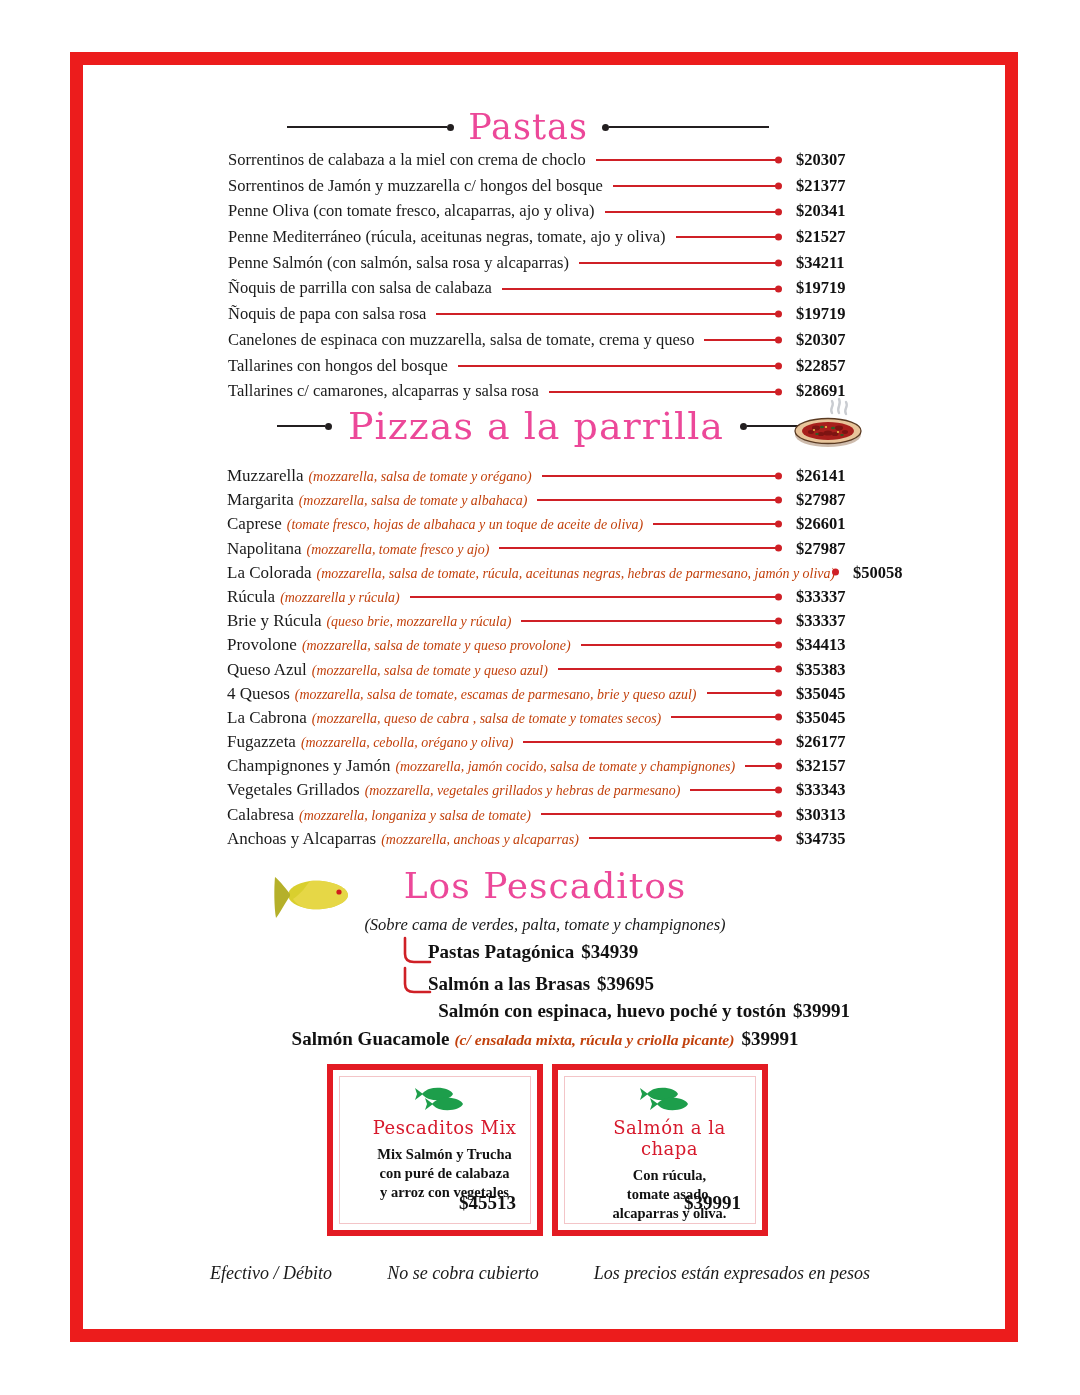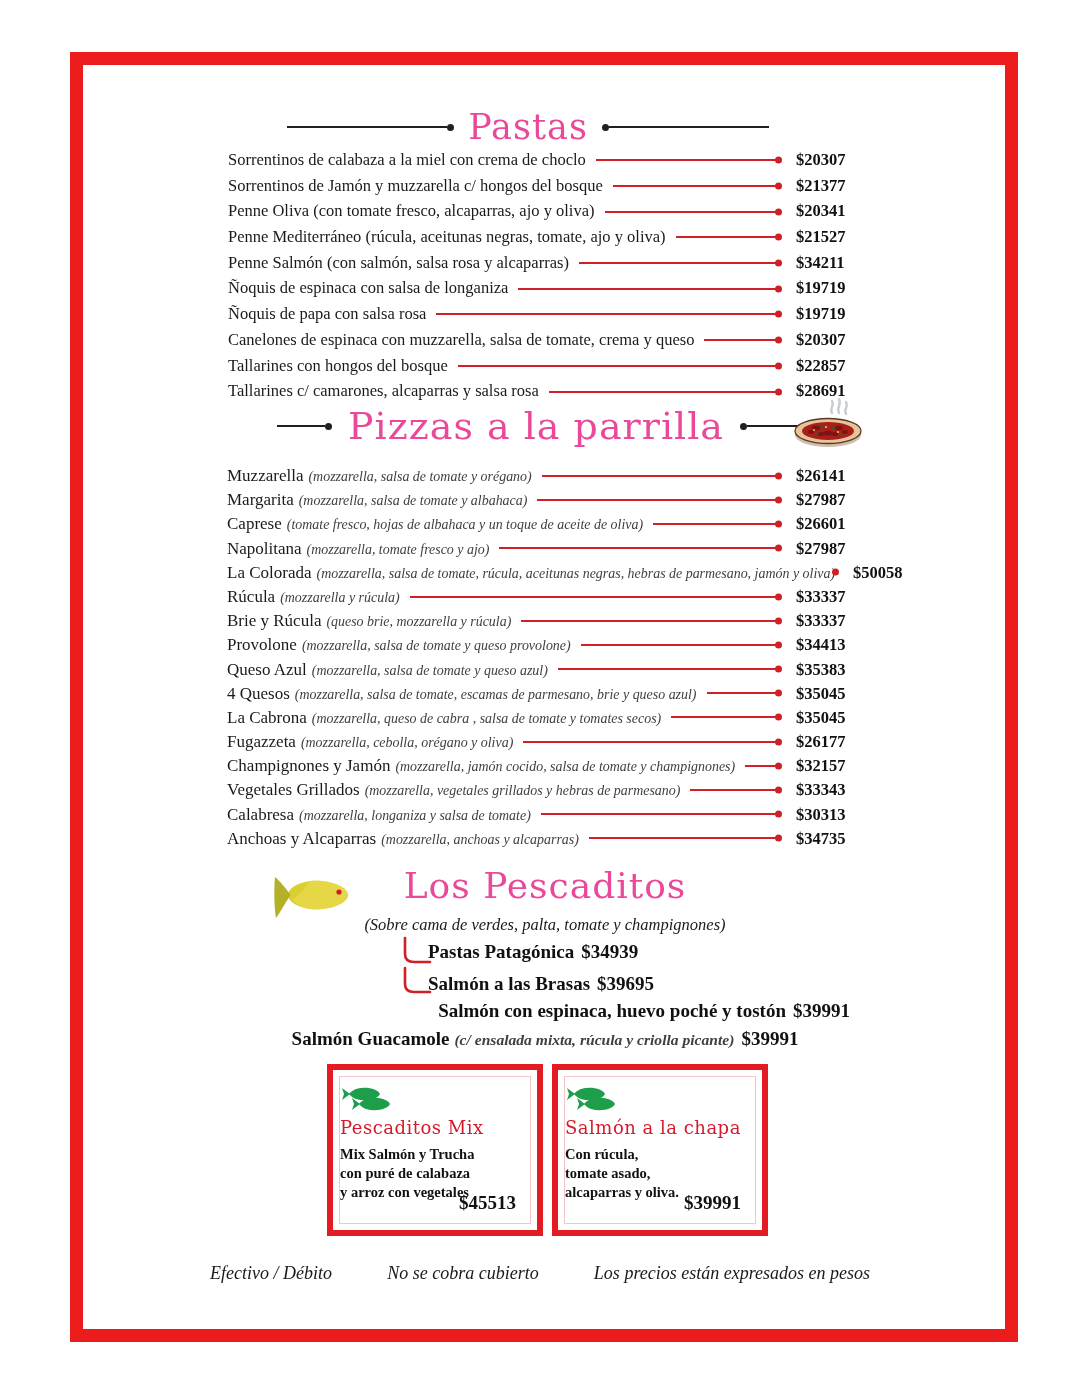--- a/index.html
+++ b/index.html
@@ -129,21 +129,21 @@
   .price {
     flex: none;
     font-weight: bold;
     color: #111111;
     text-align: left;
     white-space: nowrap;
   }
   .desc {
     font-style: italic;
     font-size: 0.82em;
-    color: #404040;
+    color: #c2410c;
     padding-left: 5px;
   }
 
   
   #pastas-list {
     left: 228px;
     top: 150px;
     width: 640px;
   }
   #pastas-list .menu-row { height: 25.7px; }
@@ -222,21 +222,23 @@
     border: 6px solid #e31b23;
     box-sizing: border-box;
     background: #ffffff;
     padding: 0;
   }
   .promo-inner {
     position: absolute;
     left: 6px; top: 6px; right: 6px; bottom: 6px;
     border: 1.5px solid #f3c5c8;
     box-sizing: border-box;
+    text-align: center;
     padding-top: 8px;
+    padding-left: 19px;
   }
   #promo-left  { left: 327px; top: 1064px; }
   #promo-right { left: 552px; top: 1064px; }
   .promo-fish { height: 30px; margin-bottom: 2px; }
   .promo-title {
     color: #d7192c;
     font-family: "DejaVu Serif", "Liberation Serif", serif;
     font-size: 18px;
     letter-spacing: 0.5px;
     margin-bottom: 7px;
@@ -305,21 +307,21 @@
         <span class="item-name">Penne Mediterráneo (rúcula, aceitunas negras, tomate, ajo y oliva)</span>
         <span class="leader"></span>
         <span class="price">$21527</span>
       </div>
       <div class="menu-row">
         <span class="item-name">Penne Salmón (con salmón, salsa rosa y alcaparras)</span>
         <span class="leader"></span>
         <span class="price">$34211</span>
       </div>
       <div class="menu-row">
-        <span class="item-name">Ñoquis de espinaca con salsa de longaniza</span>
+        <span class="item-name">Ñoquis de parrilla con salsa de calabaza</span>
         <span class="leader"></span>
         <span class="price">$19719</span>
       </div>
       <div class="menu-row">
         <span class="item-name">Ñoquis de papa con salsa rosa</span>
         <span class="leader"></span>
         <span class="price">$19719</span>
       </div>
       <div class="menu-row">
         <span class="item-name">Canelones de espinaca con muzzarella, salsa de tomate, crema y queso</span>

